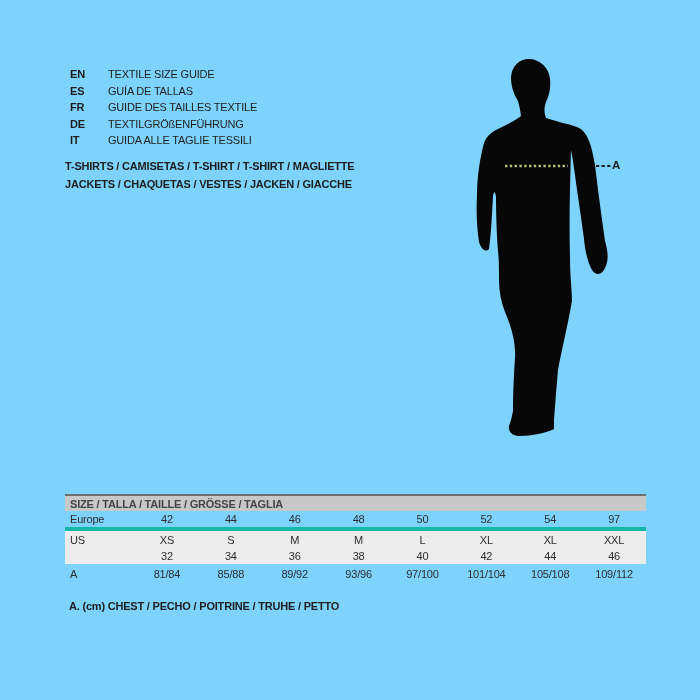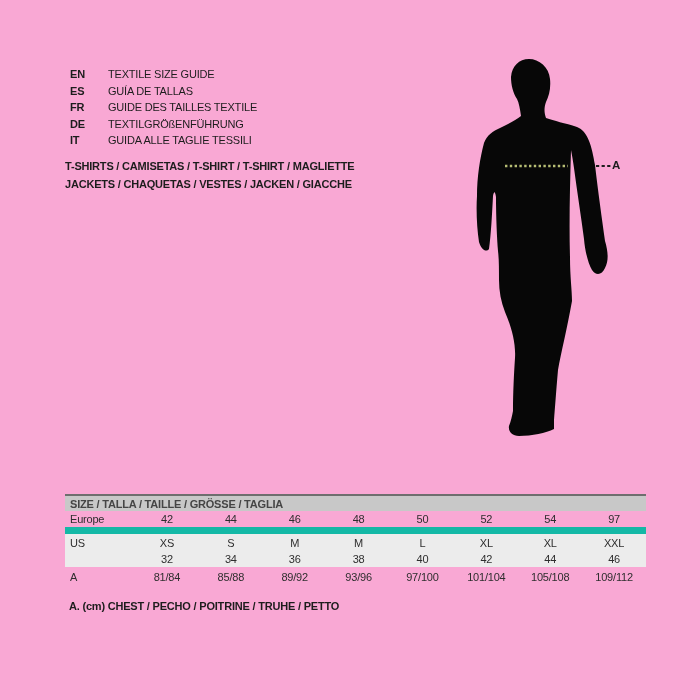--- a/index.html
+++ b/index.html
@@ -1,17 +1,17 @@
 <!DOCTYPE html>
 <html><head>
 <meta charset="utf-8">
 <style>
   html,body { margin:0; padding:0; background:#ffffff; }
   .page {
-    position:relative; width:700px; height:700px; background:#f9a8d4;
+    position:relative; width:700px; height:700px; background:#7dd3fc;
     font-family:"Liberation Sans", sans-serif; color:#1d1d1d; overflow:hidden;
   }
 
   
   .lang-list { position:absolute; left:70px; top:66px; }
   .lang-row { display:flex; height:16.5px; align-items:center; }
   .lang-code { width:38px; font-size:11px; font-weight:700; letter-spacing:-0.2px; }
   .lang-label { font-size:11px; font-weight:400; letter-spacing:-0.2px; white-space:nowrap; }
 
   
@@ -28,21 +28,21 @@
   
   .size-table { position:absolute; left:65px; top:494px; width:581px; }
   .t-header {
     height:17px; background:#c8c8c8; border-top:2px solid #6e6e6e;
     font-size:11px; font-weight:700; color:#454545; letter-spacing:-0.2px;
     display:flex; align-items:center; padding-left:5px; box-sizing:border-box;
   }
   .t-row { display:grid; grid-template-columns:70px repeat(8, 1fr); align-items:center; }
   .t-row .t-label { font-size:11px; color:#2e2e2e; padding-left:5px; letter-spacing:-0.2px; }
   .t-row .t-cell { font-size:11px; color:#2e2e2e; text-align:center; letter-spacing:-0.2px; }
-  .row-0 { height:16px; border-bottom:7px solid #14b8a6; }
+  .row-0 { height:16px; border-bottom:4px solid #14b8a6; }
   .row-1 { height:17px; background:#ececec; }
   .row-2 { height:16px; background:#ececec; }
   .row-3 { height:19px; }
 
   
   .footnote { position:absolute; left:69px; top:600px; font-size:11px; font-weight:700; letter-spacing:-0.2px; white-space:nowrap; }
 </style>
 </head>
 <body>
 

